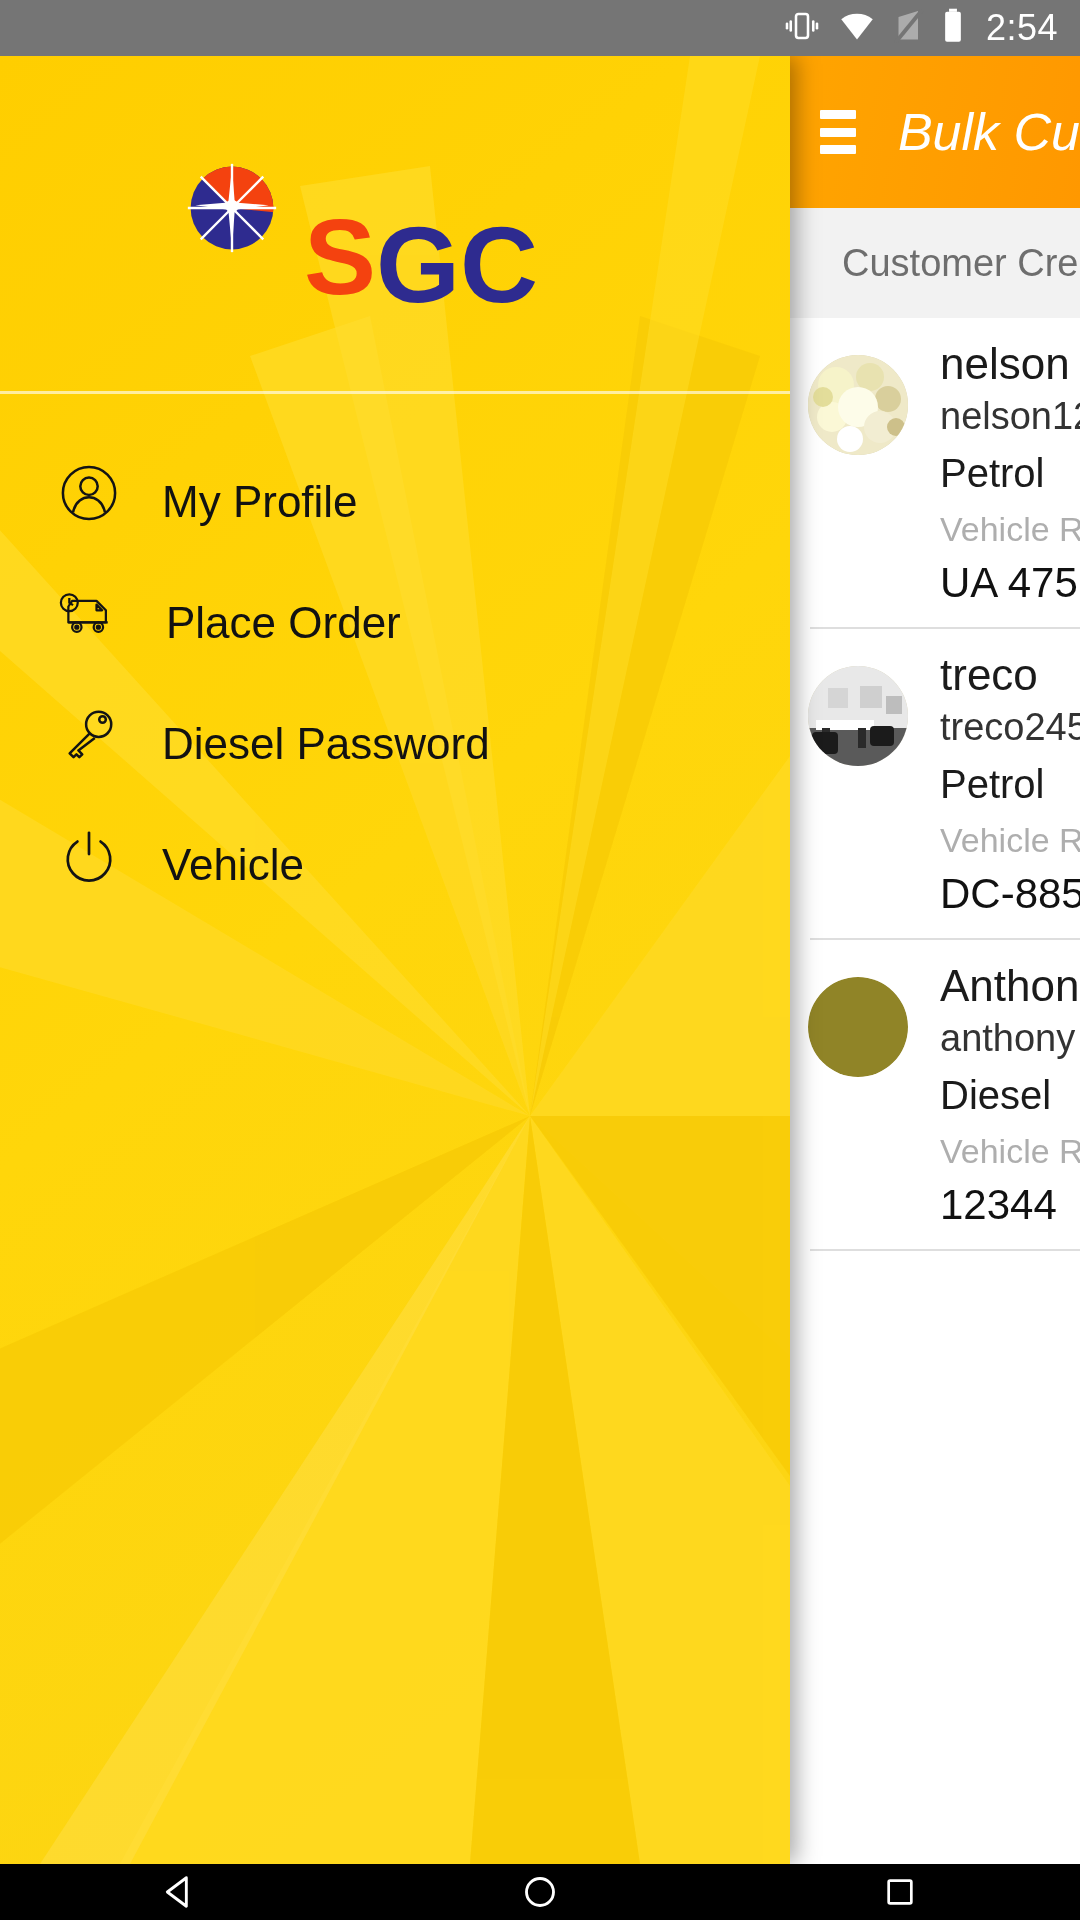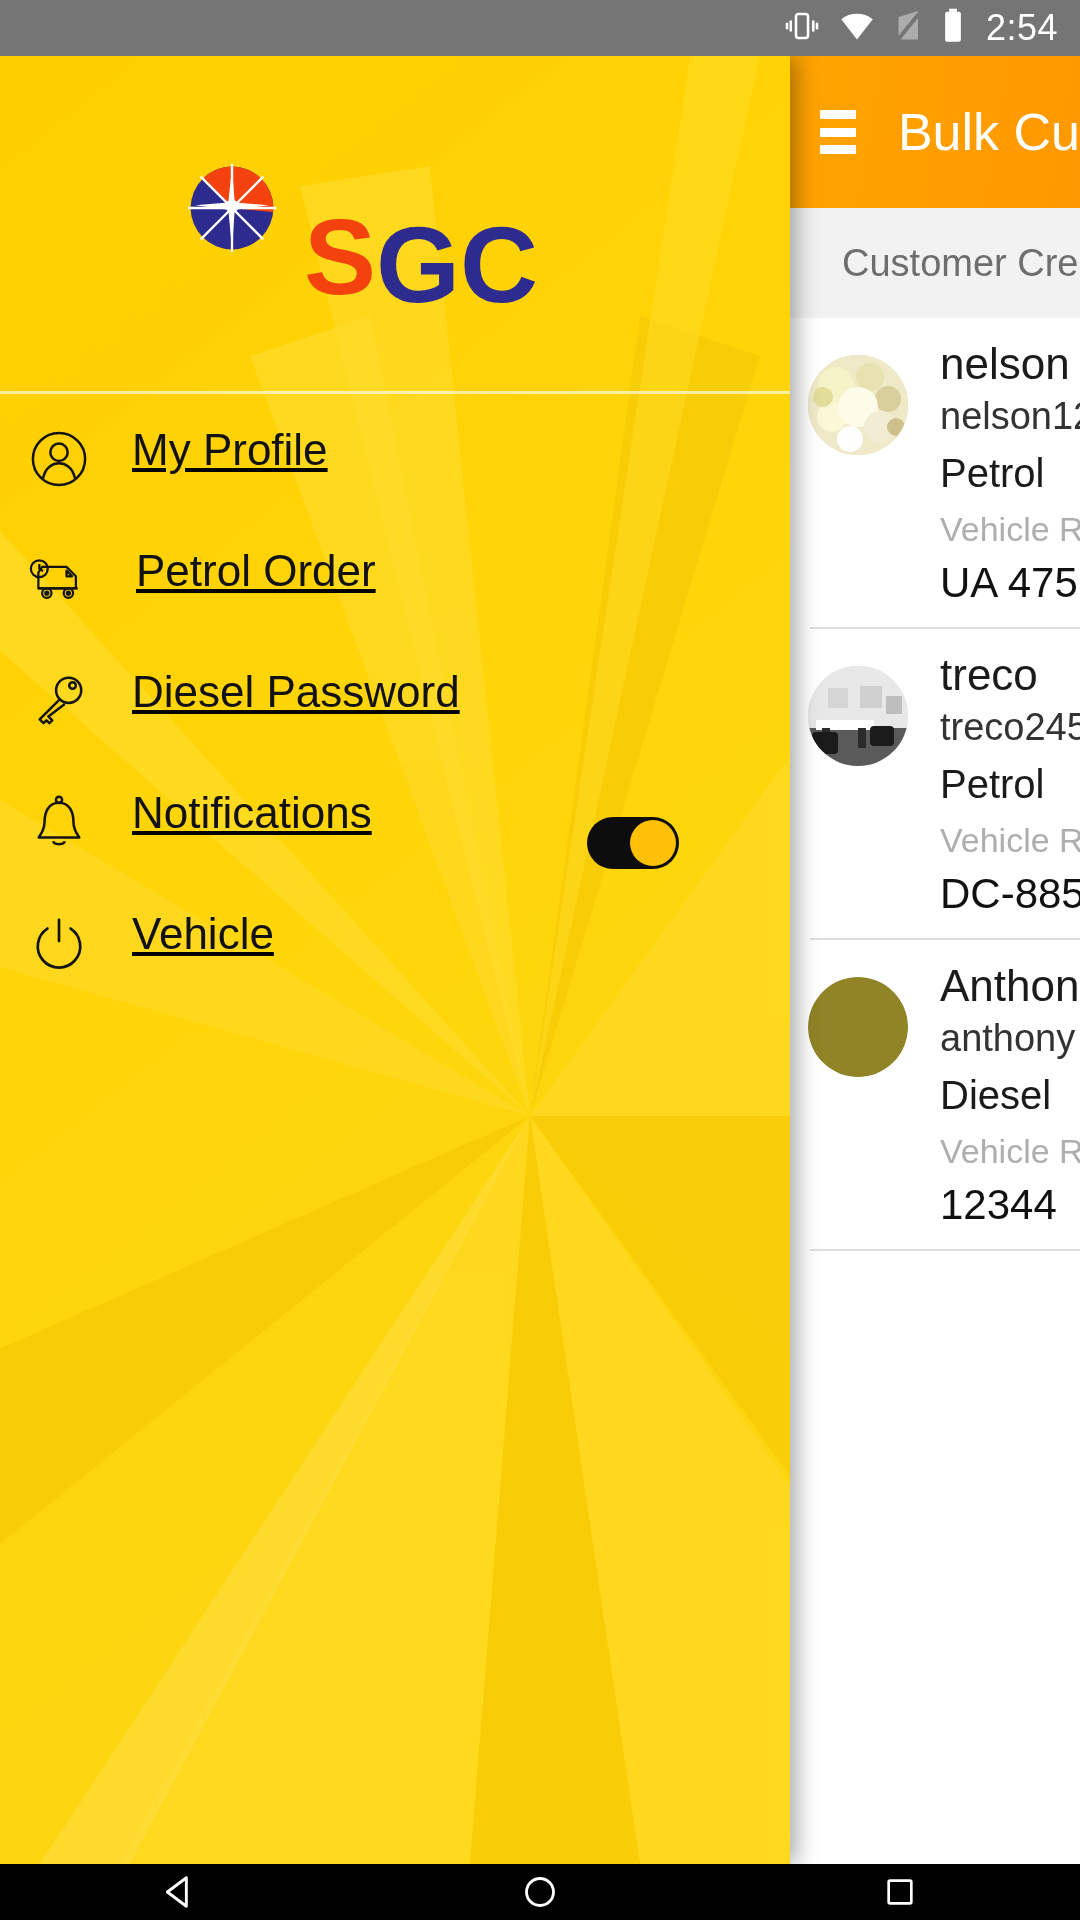--- a/index.html
+++ b/index.html
@@ -81,20 +81,21 @@
     width: 100%;
     background: #ffffff;
     border-radius: 1px;
   }
   .app-bar-title {
     color: #ffffff;
     font-size: 52px;
     margin-left: 42px;
     white-space: nowrap;
     line-height: 1;
+    font-style: italic;
   }
 
   .tab-bar {
     position: absolute;
     left: 0; top: 152px;
     width: 1080px;
     height: 110px;
     background: #f2f2f2;
     display: flex;
     align-items: center;
@@ -239,25 +240,24 @@
   .menu {
     position: absolute;
     left: 0;
     top: 360px;
     width: 790px;
   }
   .menu-item {
     position: relative;
     height: 96px;
     display: flex;
-    align-items: flex-start;
-    padding-left: 28px;
+    align-items: flex-end;
+    padding-left: 58px;
     box-sizing: border-box;
     cursor: pointer;
-    text-decoration: underline;
   }
   .menu-icon {
     width: 62px;
     height: 62px;
     flex: none;
     display: flex;
     align-items: center;
     justify-content: center;
   }
   .menu-icon svg { display: block; }
@@ -503,51 +503,36 @@
                 <line x1="10" y1="33" x2="52" y2="33"></line>
                 <circle cx="19" cy="38" r="5"></circle>
                 <circle cx="42" cy="38" r="5"></circle>
                 <circle cx="19" cy="38" r="1.6" fill="#141414"></circle>
                 <circle cx="42" cy="38" r="1.6" fill="#141414"></circle>
                 <circle cx="11" cy="12" r="9"></circle>
                 <path d="M11 7 V12 L15 14.5"></path>
               </g>
             </svg>
           </span>
-          <span class="menu-label">Petrol Order</span>
+          <span class="menu-label">Place Order</span>
         </div>
 
         <div class="menu-item" style="margin-top:25px;">
           <span class="menu-icon">
             <svg width="58" height="58" viewBox="0 0 60 60" aria-hidden="true">
               <g fill="none" stroke="#141414" stroke-width="2.6" stroke-linejoin="round">
                 <circle cx="40" cy="19" r="13"></circle>
                 <circle cx="44" cy="14" r="3.4"></circle>
                 <path d="M31 28 L10 49 L14 53 L17 50 L20 53 L23 50 L19 46 L36 33"></path>
               </g>
             </svg>
           </span>
           <span class="menu-label">Diesel Password</span>
         </div>
 
-        <div class="menu-item" style="margin-top:25px;">
-          <span class="menu-icon">
-            <svg width="54" height="58" viewBox="0 0 56 60" aria-hidden="true">
-              <g fill="none" stroke="#141414" stroke-width="2.6" stroke-linejoin="round">
-                <circle cx="28" cy="7" r="3.2"></circle>
-                <path d="M28 10 C17 10 13 20 13 30 C13 38 9 43 7 46 H49 C47 43 43 38 43 30 C43 20 39 10 28 10 Z"></path>
-                <path d="M22 50 C23 54 33 54 34 50"></path>
-              </g>
-            </svg>
-          </span>
-          <span class="menu-label">Notifications</span>
-          <span class="toggle">
-            <span class="knob"></span>
-          </span>
-        </div>
 
         <div class="menu-item" style="margin-top:25px;">
           <span class="menu-icon">
             <svg width="56" height="56" viewBox="0 0 58 58" aria-hidden="true">
               <g fill="none" stroke="#141414" stroke-width="2.8" stroke-linecap="round">
                 <path d="M17 14 A22 22 0 1 0 41 14"></path>
                 <line x1="29" y1="5" x2="29" y2="27"></line>
               </g>
             </svg>
           </span>

